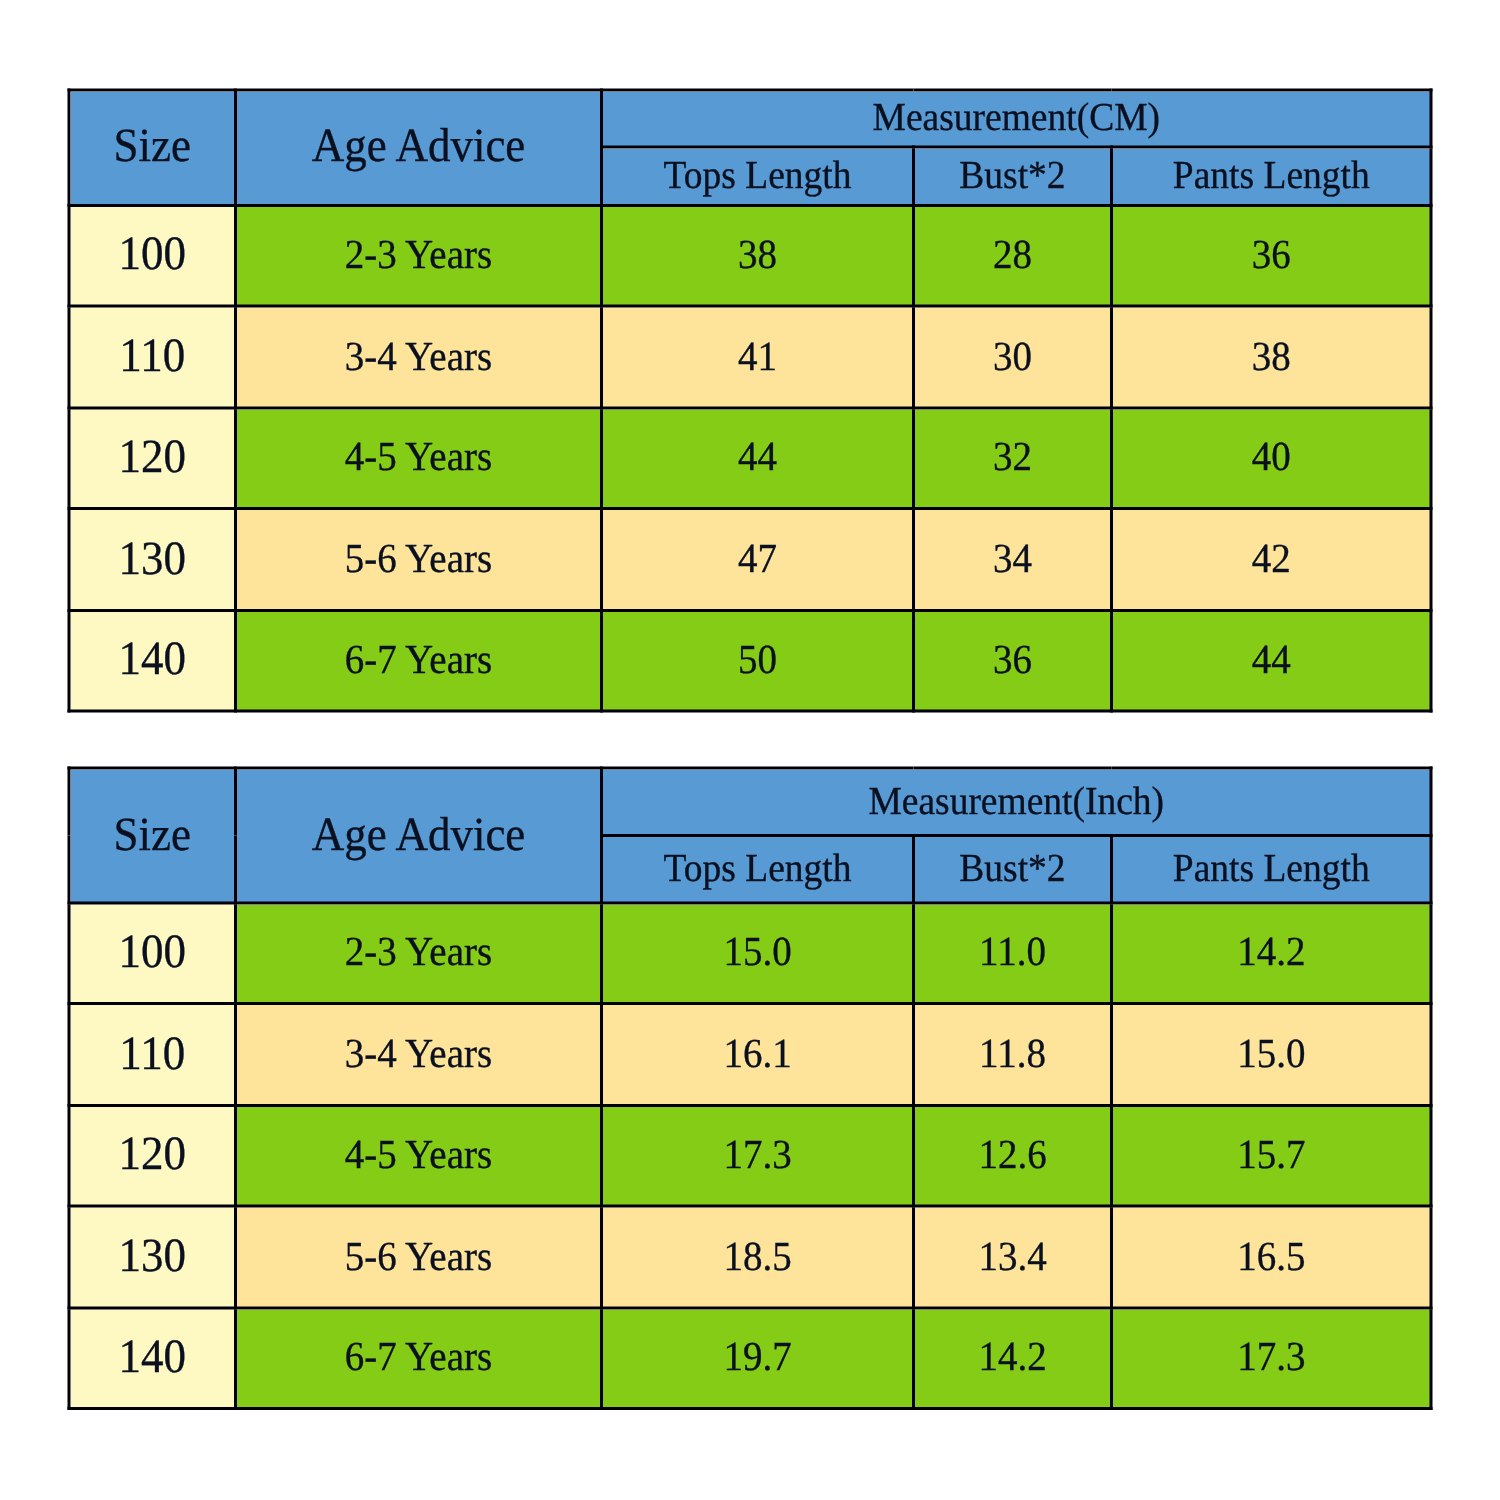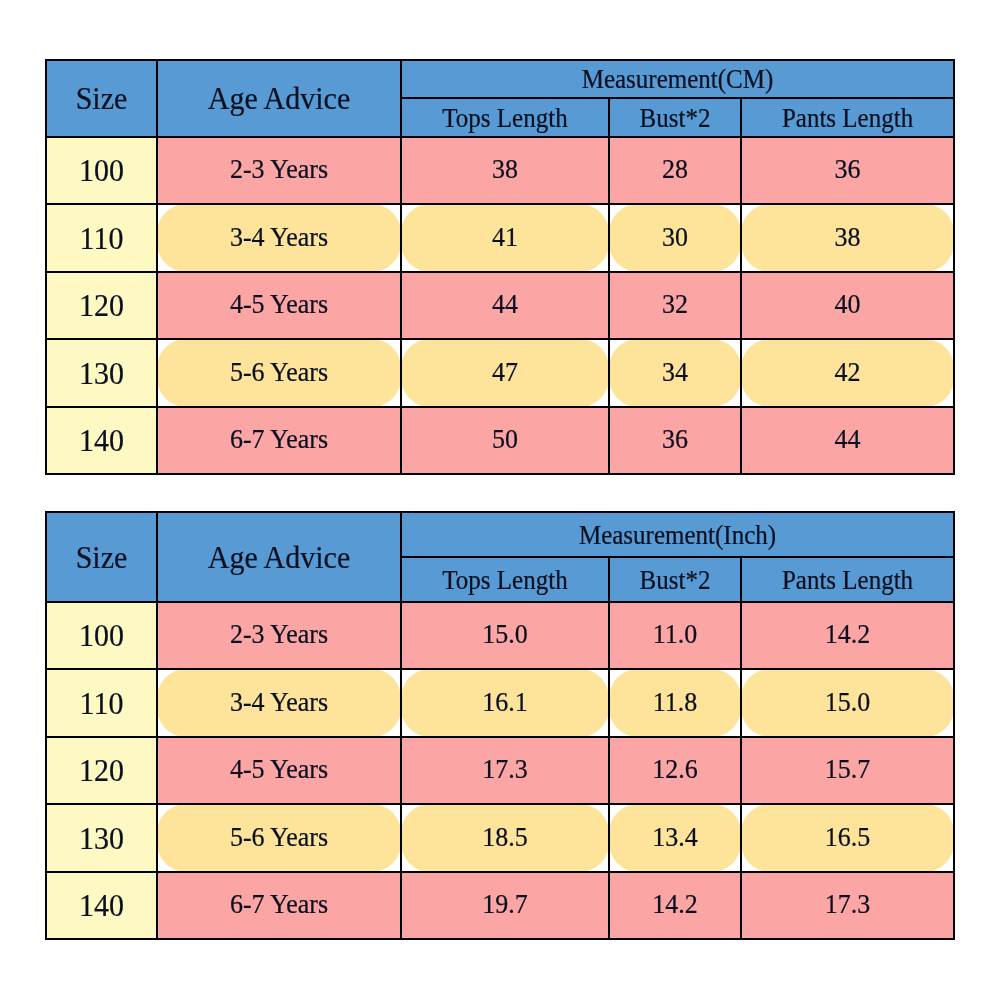--- a/index.html
+++ b/index.html
@@ -38,22 +38,22 @@
   .chart-cm .drow td{height:67.5px;}
   .chart-cm{height:415px;}
 
   .chart-inch .hrow1 td{height:45px;}
   .chart-inch .hrow2 td{height:45px;}
   .chart-inch .drow td{height:67.5px;}
   .chart-inch{height:427px;}
 
   .c-blue{background:#589bd4;}
   .c-yellow{background:#fef9c3;}
-  .c-green{background:#fca5a5;}
-  .c-tan{background:#fde49a;border-radius:29px;}
+  .c-green{background:#84cc16;}
+  .c-tan{background:#fde49a;}
 
   .big .txt{font-size:30px;}
   .mid .txt{font-size:26px;}
   .sml .txt{font-size:25px;}
   .txt{display:inline-block;transform:scaleY(1.06);transform-origin:center;-webkit-text-stroke:0.22px currentColor;}
 </style>
 </head>
 <body>
 
 <div class="page">

